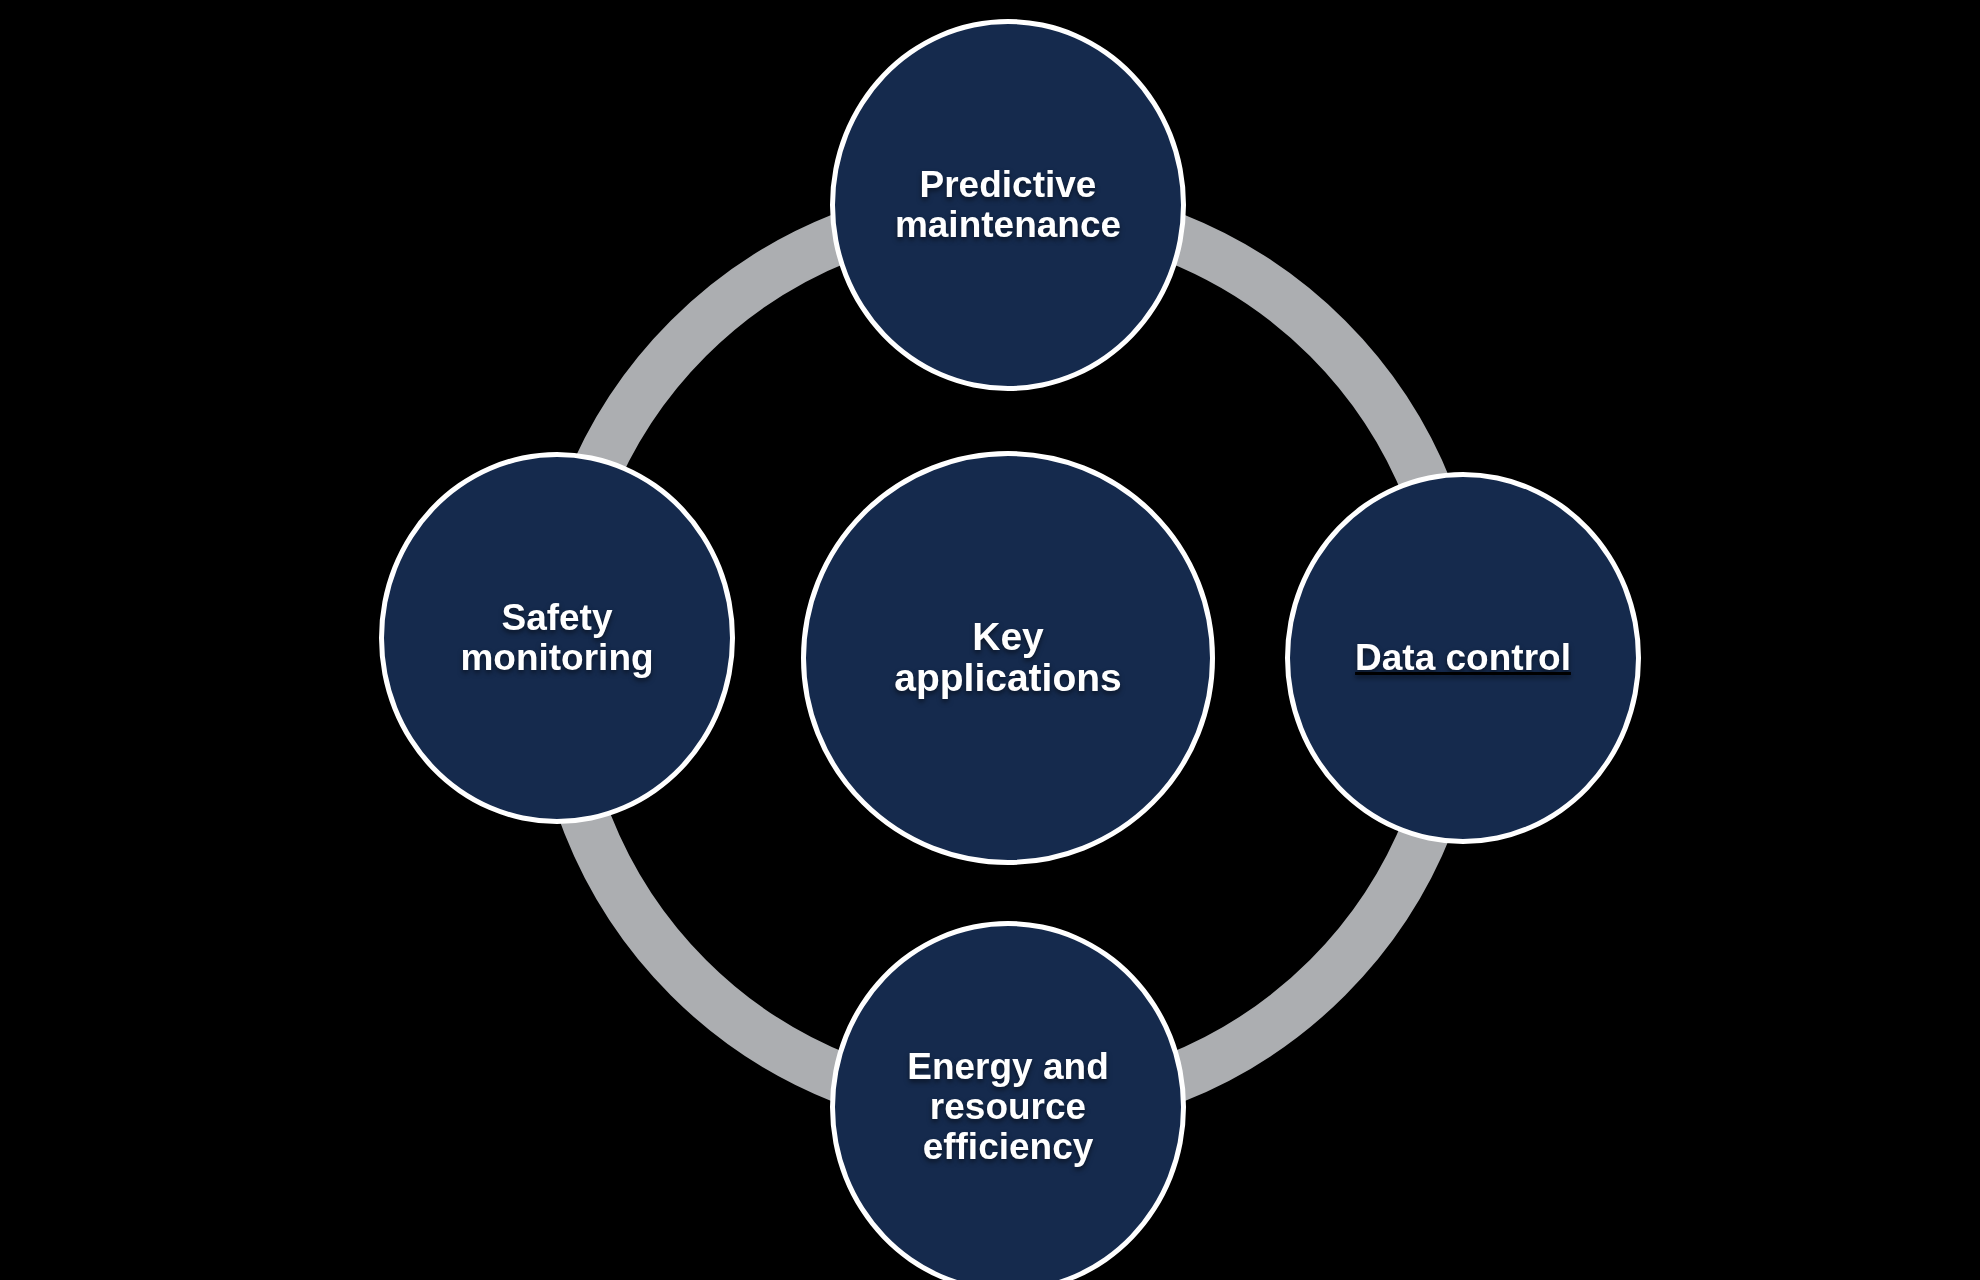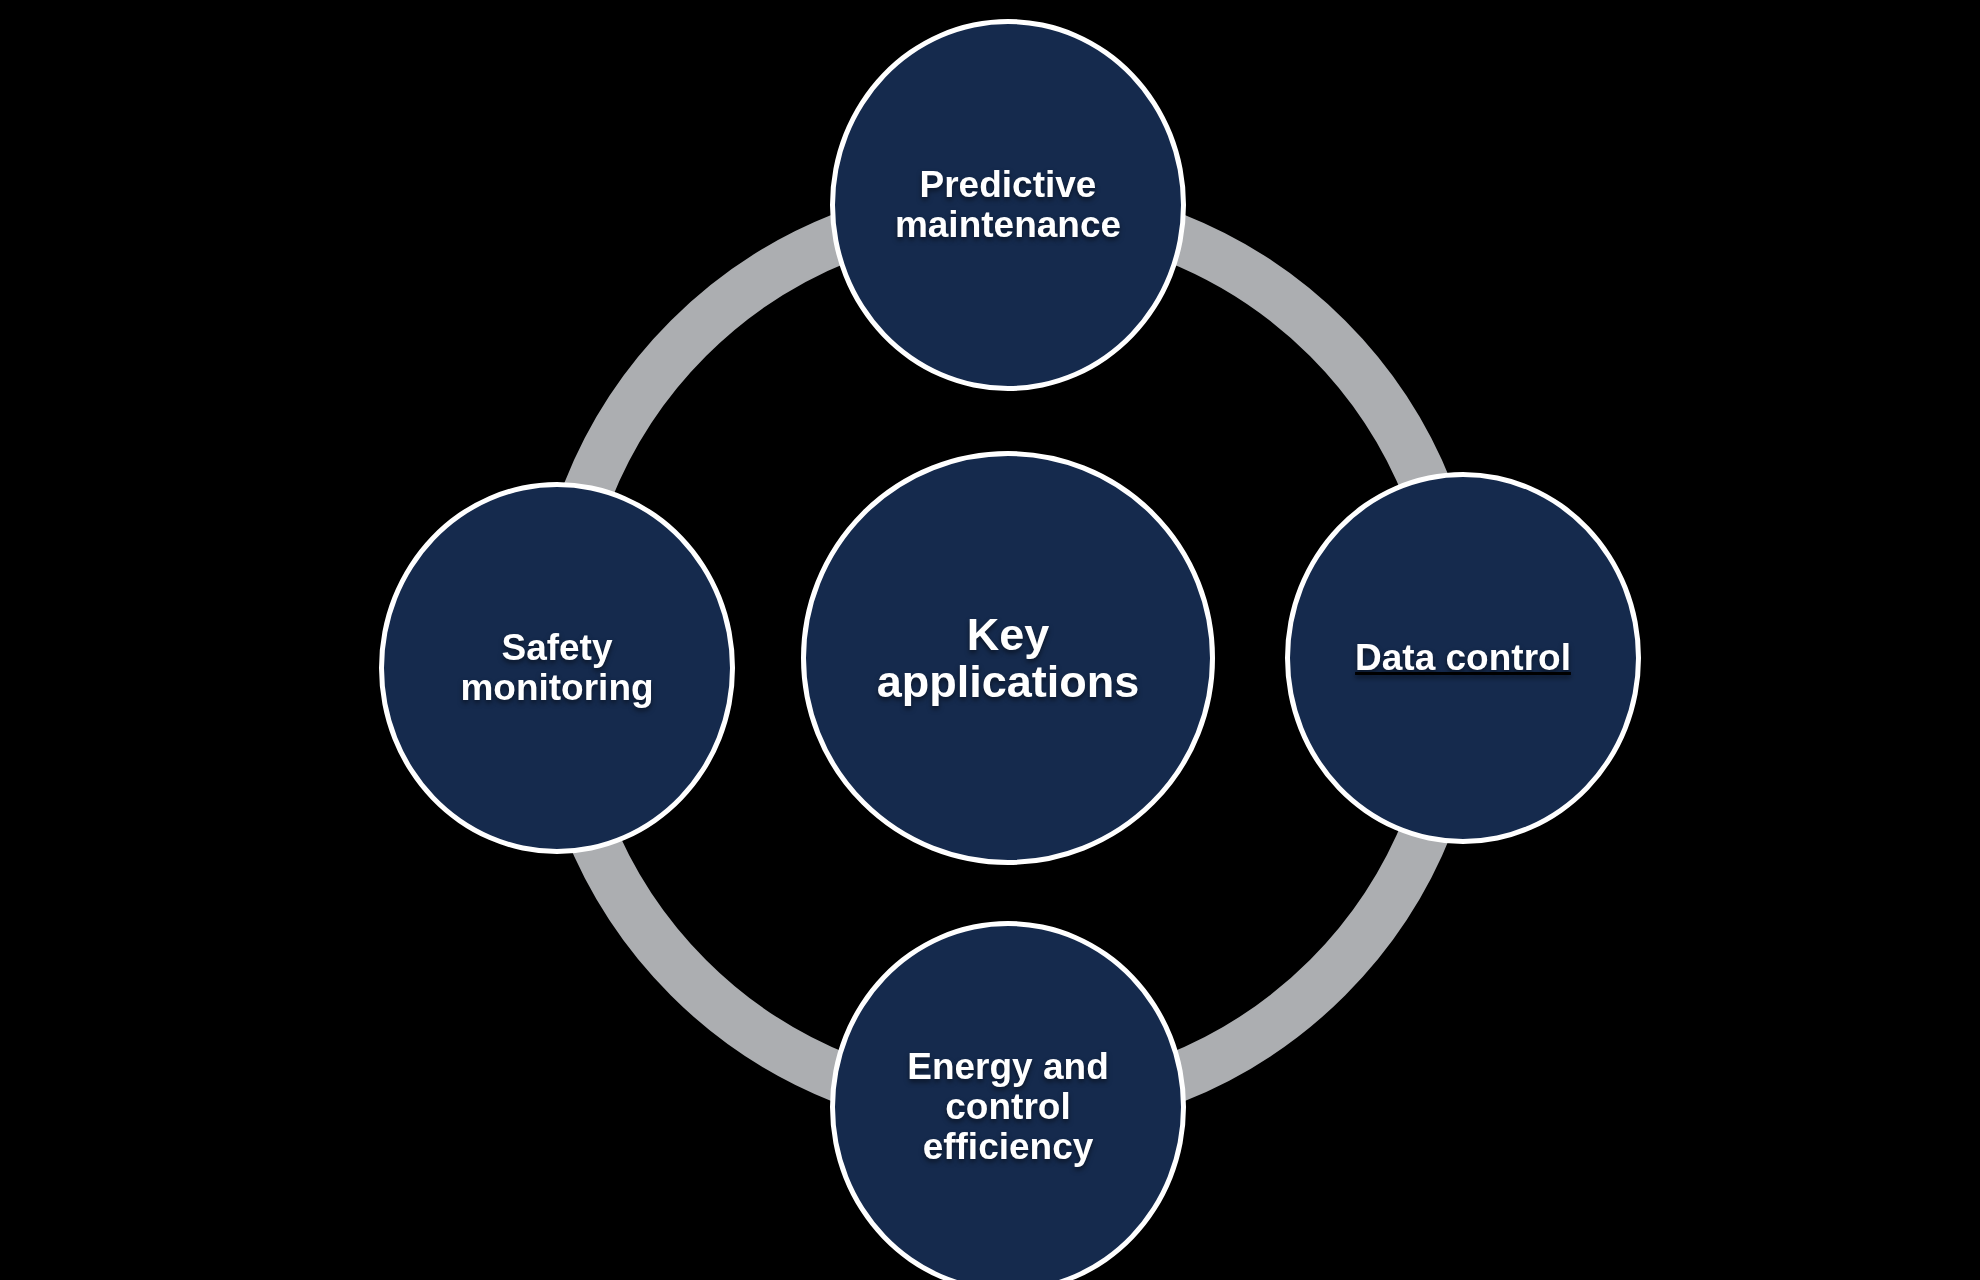--- a/index.html
+++ b/index.html
@@ -45,47 +45,47 @@
     line-height:1.08;
     font-size:37px;
     text-shadow:0 3px 5px rgba(0,0,0,0.5);
   }
   .node.satellite{width:356px;height:372px;}
   .node.center{
     left:783px;top:433px;
     width:414px;height:414px;
   }
   .node.center .label{
-    font-size:45px;
+    font-size:39px;
     line-height:1.05;
   }
   .node.top{left:812px;top:1px;}
   .node.right{left:1267px;top:454px;text-decoration:underline;}
   .node.bottom{left:812px;top:903px;}
-  .node.left{left:361px;top:464px;}
+  .node.left{left:361px;top:434px;}
 </style>
 </head>
 <body>
 
 <div class="stage">
 
   <div class="ring"></div>
 
   <div class="node satellite top">
     <div class="label">Predictive
 maintenance</div>
   </div>
 
   <div class="node satellite right">
     <div class="label">Data control</div>
   </div>
 
   <div class="node satellite bottom">
     <div class="label">Energy and
-control
+resource
 efficiency</div>
   </div>
 
   <div class="node satellite left">
     <div class="label">Safety
 monitoring</div>
   </div>
 
   <div class="node center">
     <div class="label">Key

